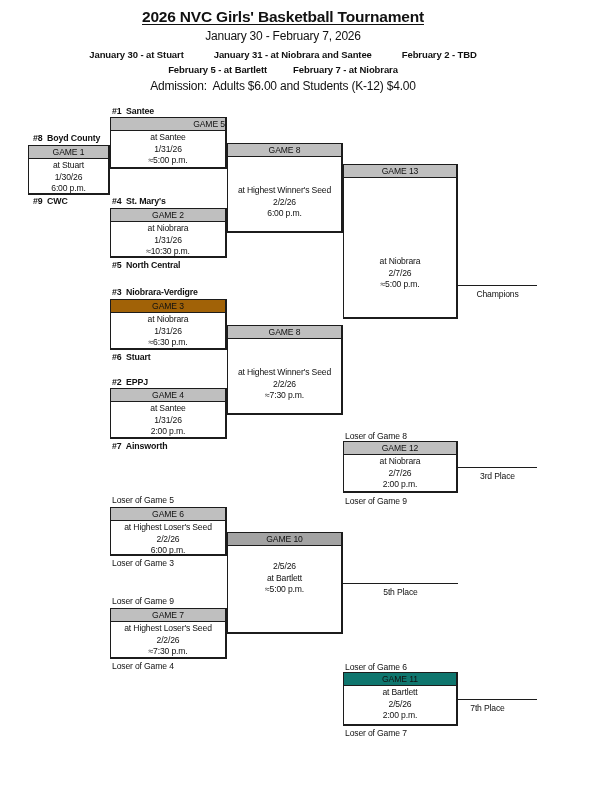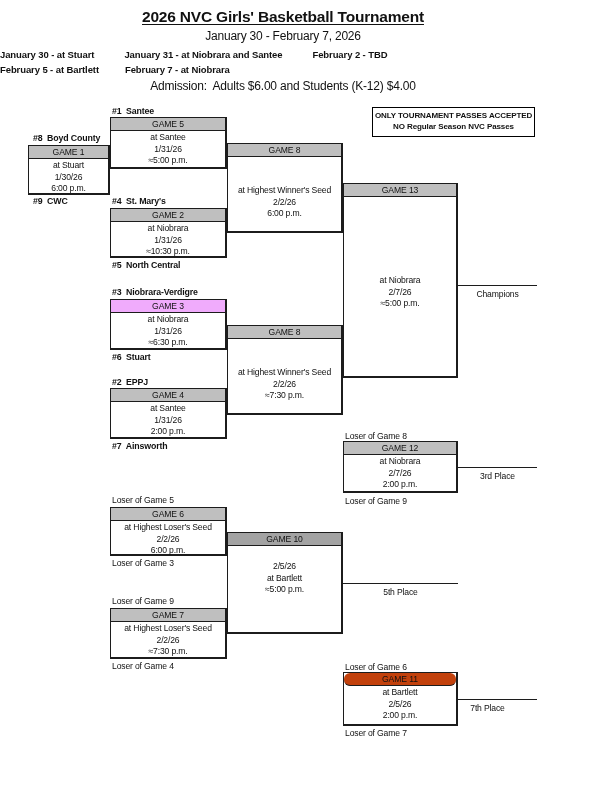--- a/index.html
+++ b/index.html
@@ -5,21 +5,21 @@
   html,body{margin:0;padding:0;background:#ffffff;}
   body{width:612px;height:792px;position:relative;overflow:hidden;
        font-family:"Liberation Sans",sans-serif;color:#111;}
   .page{position:absolute;left:0;top:0;width:612px;height:792px;background:#fff;}
 
   
   .hdr{position:absolute;left:0;top:0;width:566px;text-align:center;}
   .title{position:absolute;left:0;top:8px;width:100%;font-size:15.5px;font-weight:bold;
          text-decoration:underline;text-underline-offset:2px;letter-spacing:-0.2px;}
   .daterange{position:absolute;left:0;top:29px;width:100%;font-size:12px;letter-spacing:-0.2px;}
-  .schedrow{position:absolute;left:0;width:100%;display:flex;
+  .schedrow{position:absolute;left:0;width:100%;display:flex;justify-content:center;
             font-size:9.5px;font-weight:bold;letter-spacing:-0.1px;}
   .schedrow1{top:49px;gap:30px;}
   .schedrow2{top:64px;gap:26px;}
   .admission{position:absolute;left:0;top:79px;width:100%;font-size:12px;
              letter-spacing:-0.2px;white-space:pre;}
 
   
   .notice{position:absolute;left:372px;top:107px;width:163px;height:30px;
           border:1.5px solid #000;box-sizing:border-box;text-align:center;
           font-size:8px;font-weight:bold;padding-top:3px;line-height:10.5px;
@@ -56,24 +56,20 @@
       <span>January 31 - at Niobrara and Santee</span>
       <span>February 2 - TBD</span>
     </div>
     <div class="schedrow schedrow2">
       <span>February 5 - at Bartlett</span>
       <span>February 7 - at Niobrara</span>
     </div>
     <div class="admission">Admission:  Adults $6.00 and Students (K-12) $4.00</div>
   </div>
 
-  <div class="notice">
-    <div>ONLY TOURNAMENT PASSES ACCEPTED</div>
-    <div>NO Regular Season NVC Passes</div>
-  </div>
 
   <div class="slabel" style="left:33px;top:133px">#8  Boyd County</div>
   <div class="slabel" style="left:33px;top:196px">#9  CWC</div>
   <div class="slabel" style="left:112px;top:106px">#1  Santee</div>
   <div class="slabel" style="left:112px;top:196px">#4  St. Mary's</div>
   <div class="slabel" style="left:112px;top:260px">#5  North Central</div>
   <div class="slabel" style="left:112px;top:287px">#3  Niobrara-Verdigre</div>
   <div class="slabel" style="left:112px;top:352px">#6  Stuart</div>
   <div class="slabel" style="left:112px;top:377px">#2  EPPJ</div>
   <div class="slabel" style="left:112px;top:441px">#7  Ainsworth</div>
@@ -90,39 +86,39 @@
   <div class="gbox" style="left:28px;top:145px;width:82px;height:50px">
     <div class="ghead" style="background: rgb(191, 191, 191);">GAME 1</div>
     <div class="pt2">
       <div class="gline">at Stuart</div>
       <div class="gline">1/30/26</div>
       <div class="gline">6:00 p.m.</div>
     </div>
   </div>
 
   <div class="gbox" style="left:110px;top:117px;width:117px;height:52px">
-    <div class="ghead" style="background: rgb(191, 191, 191);">GAME 5</div>
+    <div class="ghead" style="background: rgb(191, 191, 191); text-align: right;">GAME 5</div>
     <div class="pt2">
       <div class="gline">at Santee</div>
       <div class="gline">1/31/26</div>
       <div class="gline">≈5:00 p.m.</div>
     </div>
   </div>
 
   <div class="gbox" style="left:110px;top:208px;width:117px;height:50px">
     <div class="ghead" style="background: rgb(191, 191, 191);">GAME 2</div>
     <div class="pt2">
       <div class="gline">at Niobrara</div>
       <div class="gline">1/31/26</div>
       <div class="gline">≈10:30 p.m.</div>
     </div>
   </div>
 
   <div class="gbox" style="left:110px;top:299px;width:117px;height:51px">
-    <div class="ghead" style="background: #f0abfc;">GAME 3</div>
+    <div class="ghead" style="background: #a16207;">GAME 3</div>
     <div class="pt2">
       <div class="gline">at Niobrara</div>
       <div class="gline">1/31/26</div>
       <div class="gline">≈6:30 p.m.</div>
     </div>
   </div>
 
   <div class="gbox" style="left:110px;top:388px;width:117px;height:51px">
     <div class="ghead" style="background: rgb(191, 191, 191);">GAME 4</div>
     <div class="pt2">
@@ -143,21 +139,21 @@
 
   <div class="gbox" style="left:227px;top:325px;width:116px;height:90px">
     <div class="ghead" style="background: rgb(191, 191, 191);">GAME 8</div>
     <div class="pt28">
       <div class="gline">at Highest Winner's Seed</div>
       <div class="gline">2/2/26</div>
       <div class="gline">≈7:30 p.m.</div>
     </div>
   </div>
 
-  <div class="gbox" style="left:343px;top:183px;width:115px;height:195px">
+  <div class="gbox" style="left:343px;top:164px;width:115px;height:155px">
     <div class="ghead" style="background: rgb(191, 191, 191);">GAME 13</div>
     <div class="pt78">
       <div class="gline">at Niobrara</div>
       <div class="gline">2/7/26</div>
       <div class="gline">≈5:00 p.m.</div>
     </div>
   </div>
 
   <div class="gbox" style="left:110px;top:507px;width:117px;height:49px">
     <div class="ghead" style="background: rgb(191, 191, 191);">GAME 6</div>
@@ -189,21 +185,21 @@
   <div class="gbox" style="left:343px;top:441px;width:115px;height:52px">
     <div class="ghead" style="background: rgb(191, 191, 191);">GAME 12</div>
     <div class="pt2">
       <div class="gline">at Niobrara</div>
       <div class="gline">2/7/26</div>
       <div class="gline">2:00 p.m.</div>
     </div>
   </div>
 
   <div class="gbox" style="left:343px;top:672px;width:115px;height:54px">
-    <div class="ghead" style="background: #c2410c; border-radius: 6px;">GAME 11</div>
+    <div class="ghead" style="background: #0f766e;">GAME 11</div>
     <div class="pt2">
       <div class="gline">at Bartlett</div>
       <div class="gline">2/5/26</div>
       <div class="gline">2:00 p.m.</div>
     </div>
   </div>
 
   <div class="hline" style="left: 458px; top: 285px; width: 79px; border-top-color: rgb(28, 28, 28);"></div>
   <div class="place" style="left:458px;top:289px;width:79px">Champions</div>
 

